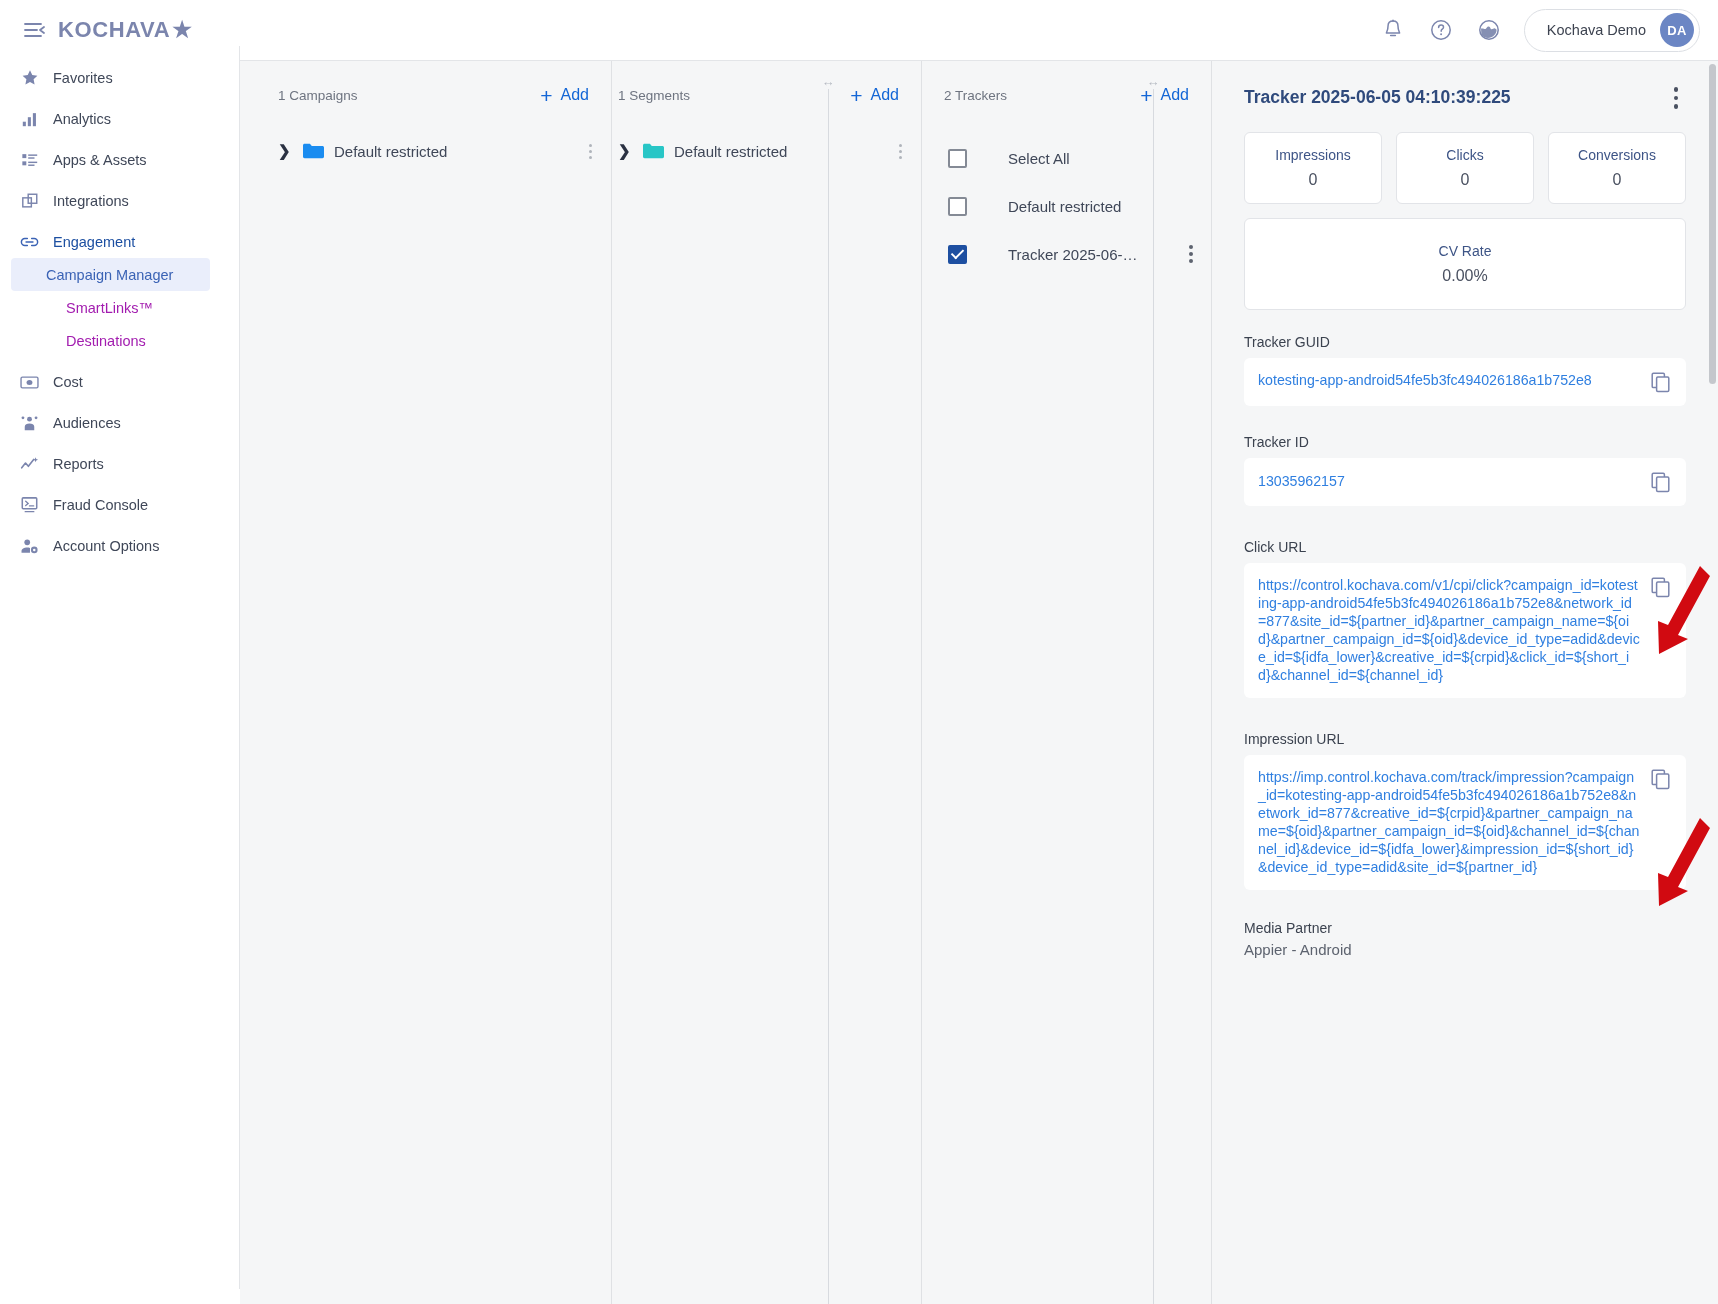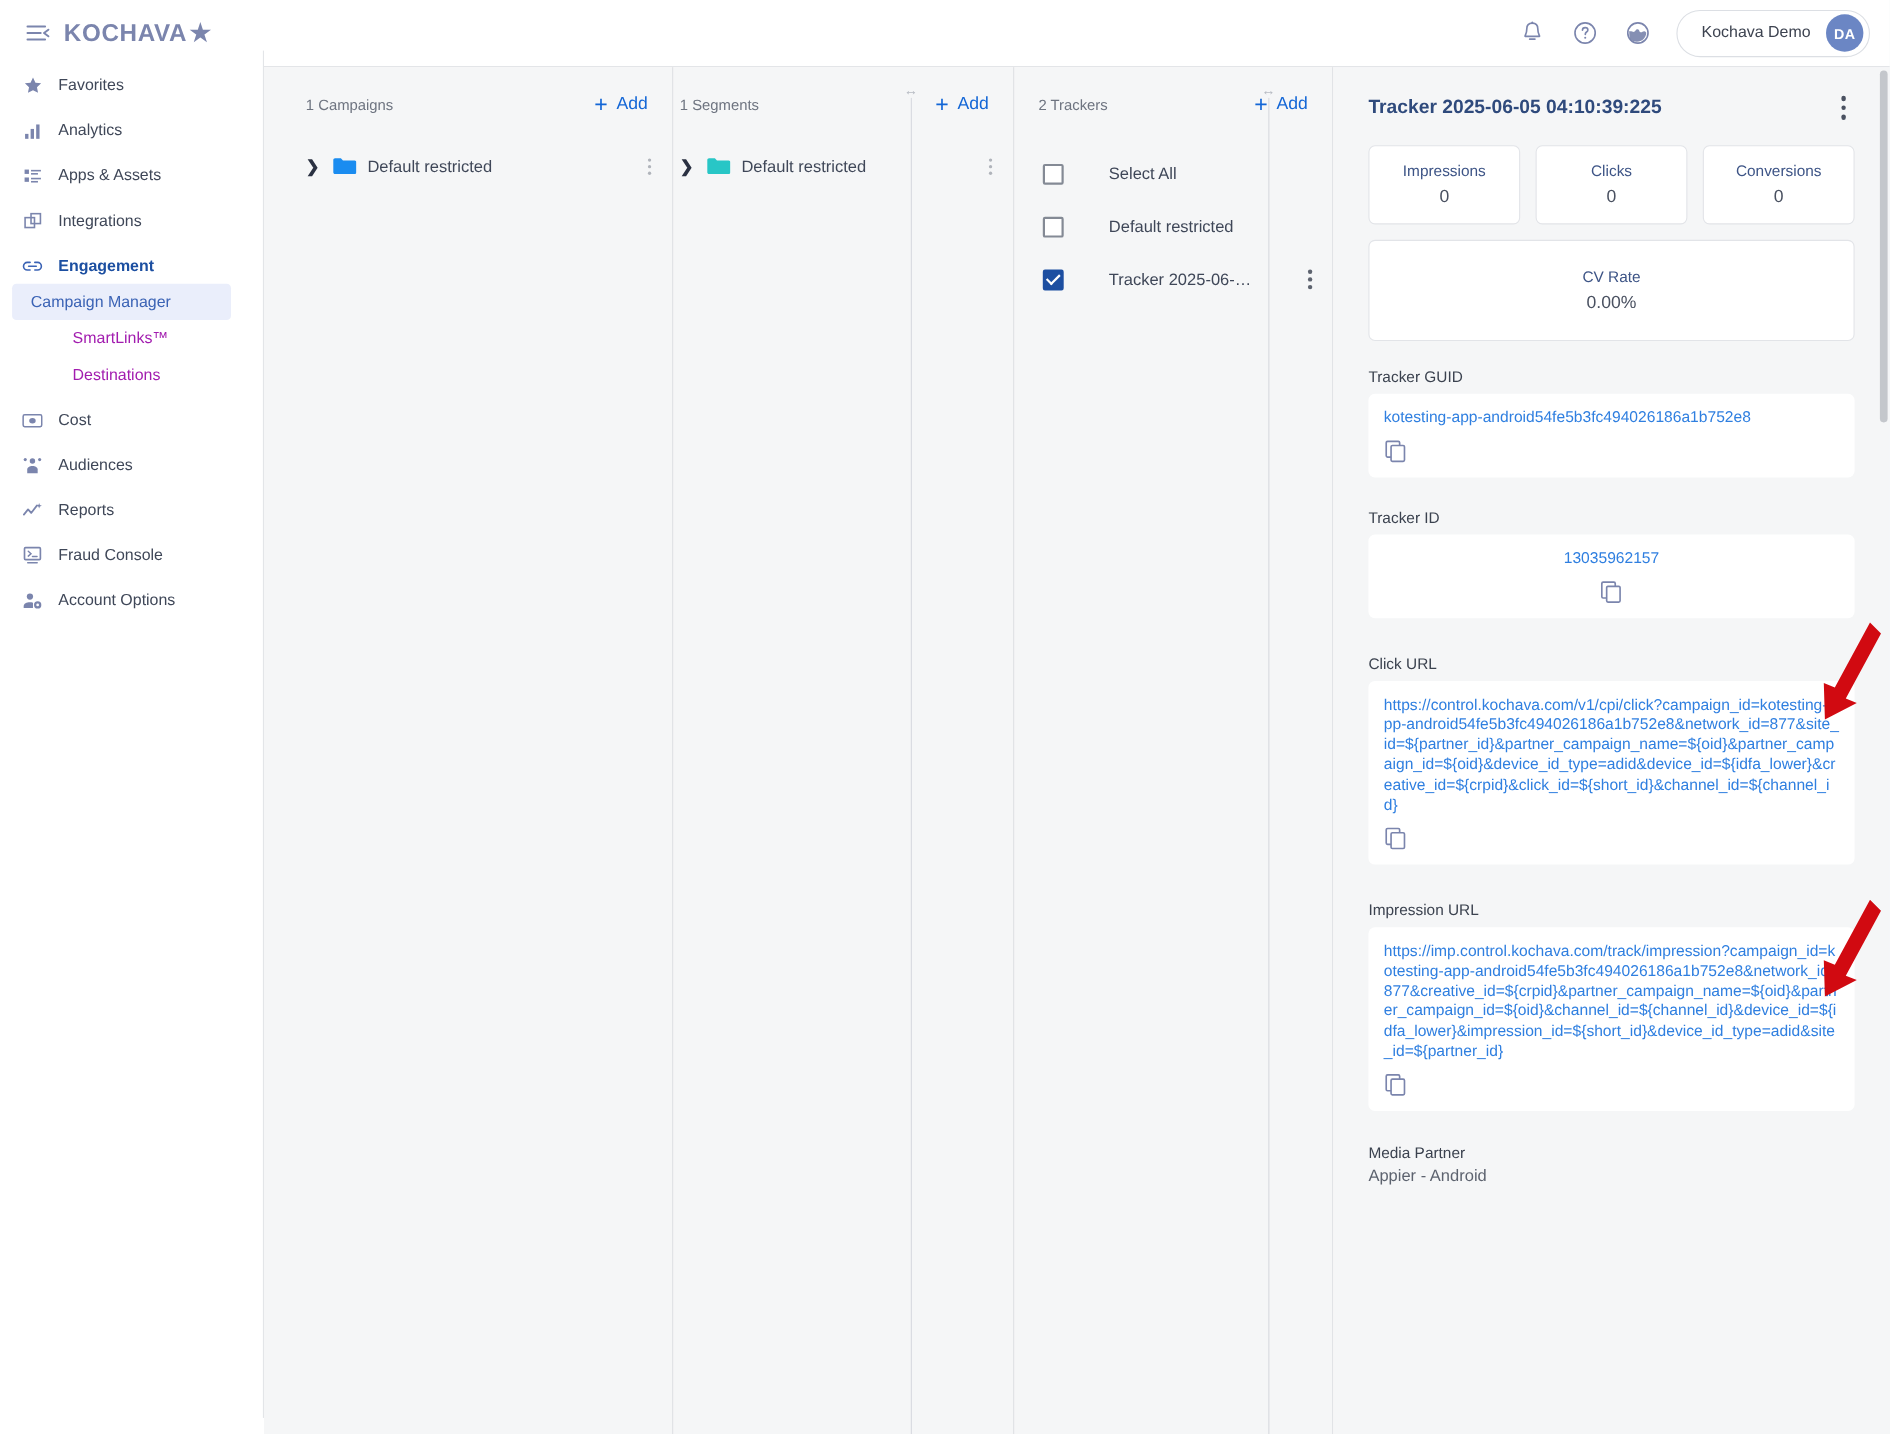--- a/index.html
+++ b/index.html
@@ -65,32 +65,32 @@
   }
   .navitem {
     display: flex; align-items: center;
     height: 32px; padding-left: 20px; gap: 14px;
     cursor: pointer;
     font-size: 14.5px; color: #3f4758;
     margin-bottom: 0;
   }
   .navicon { width: 19px; height: 19px; flex: 0 0 19px;
              color: #7b85ad; display:flex; align-items:center; justify-content:center; }
-  .navitem.active { color: #1c4fa1; font-weight: bold; }
+  .navitem.active { color: #1c4fa1; font-weight: normal; }
   .navitem.active .navicon { color: #3b63b5; }
   .subitem {
     display: flex; align-items: center;
     height: 33px; padding-left: 66px;
     font-size: 14.5px; color: #a21caf;
     cursor: pointer;
   }
   .subitem.selected {
     background: #eaeefb; color: #3b63b5;
     margin: 0 29px 0 11px; border-radius: 4px;
-    padding-left: 17px;
+    padding-left: 35px;
   }
   .nav-gap { height: 9px; }
 
   
   .canvas {
     position: absolute; top: 61px; left: 240px;
     width: 1478px; height: 1243px;
     background: #f5f6f7;
   }
   .col {
@@ -183,21 +183,20 @@
   .stat .v { font-size: 16px; color: #4a5161; }
   .stat.wide { height: 92px; margin-top: 14px; }
 
   .field { margin-top: 24px; }
   .field-label { font-size: 14px; color: #3b424f; margin-bottom: 8px; }
   .field-box {
     background: #fff; border-radius: 6px;
     display: flex; align-items: flex-start;
     padding: 13px 14px 13px 14px; gap: 10px;
     position: relative;
-    flex-direction: column;
   }
   .field-value {
     color: #2f7fe0; font-size: 14.2px; line-height: 1.28;
     word-break: break-all; flex: 1;
   }
   .copy-icon { flex: 0 0 22px; width: 22px; height: 22px; cursor: pointer; }
 
   .media-partner { margin-top: 30px; }
   .mp-label { font-size: 14px; color: #3b424f; }
   .mp-value { font-size: 15px; color: #5d636f; margin-top: 5px; }

